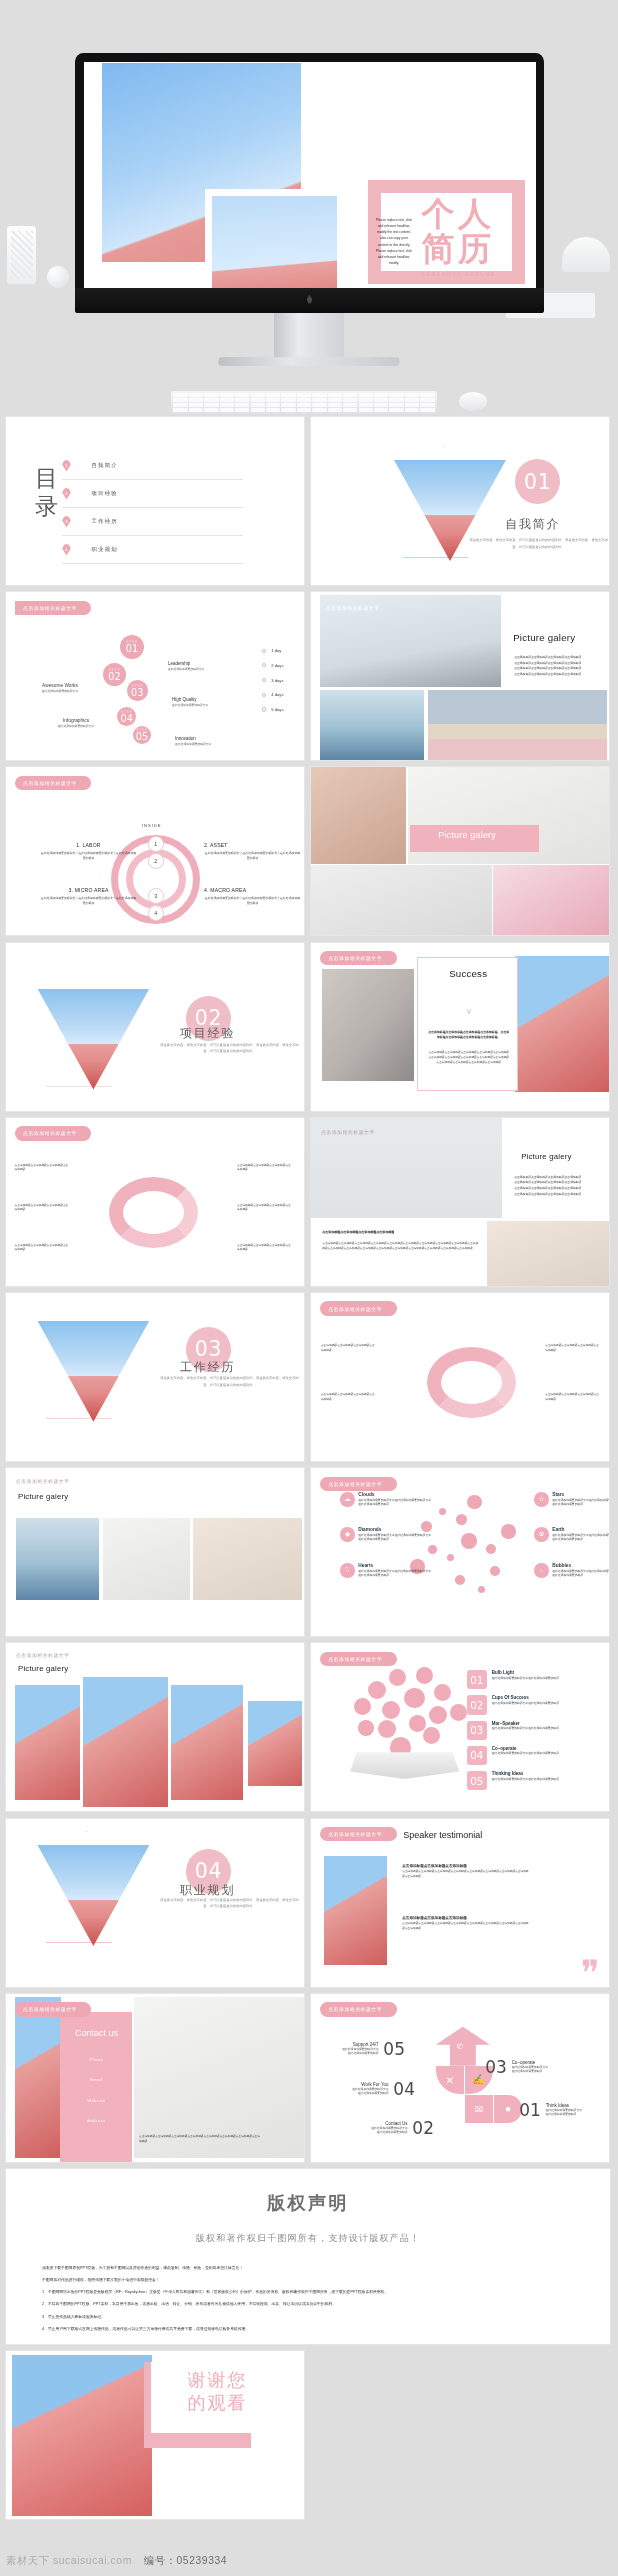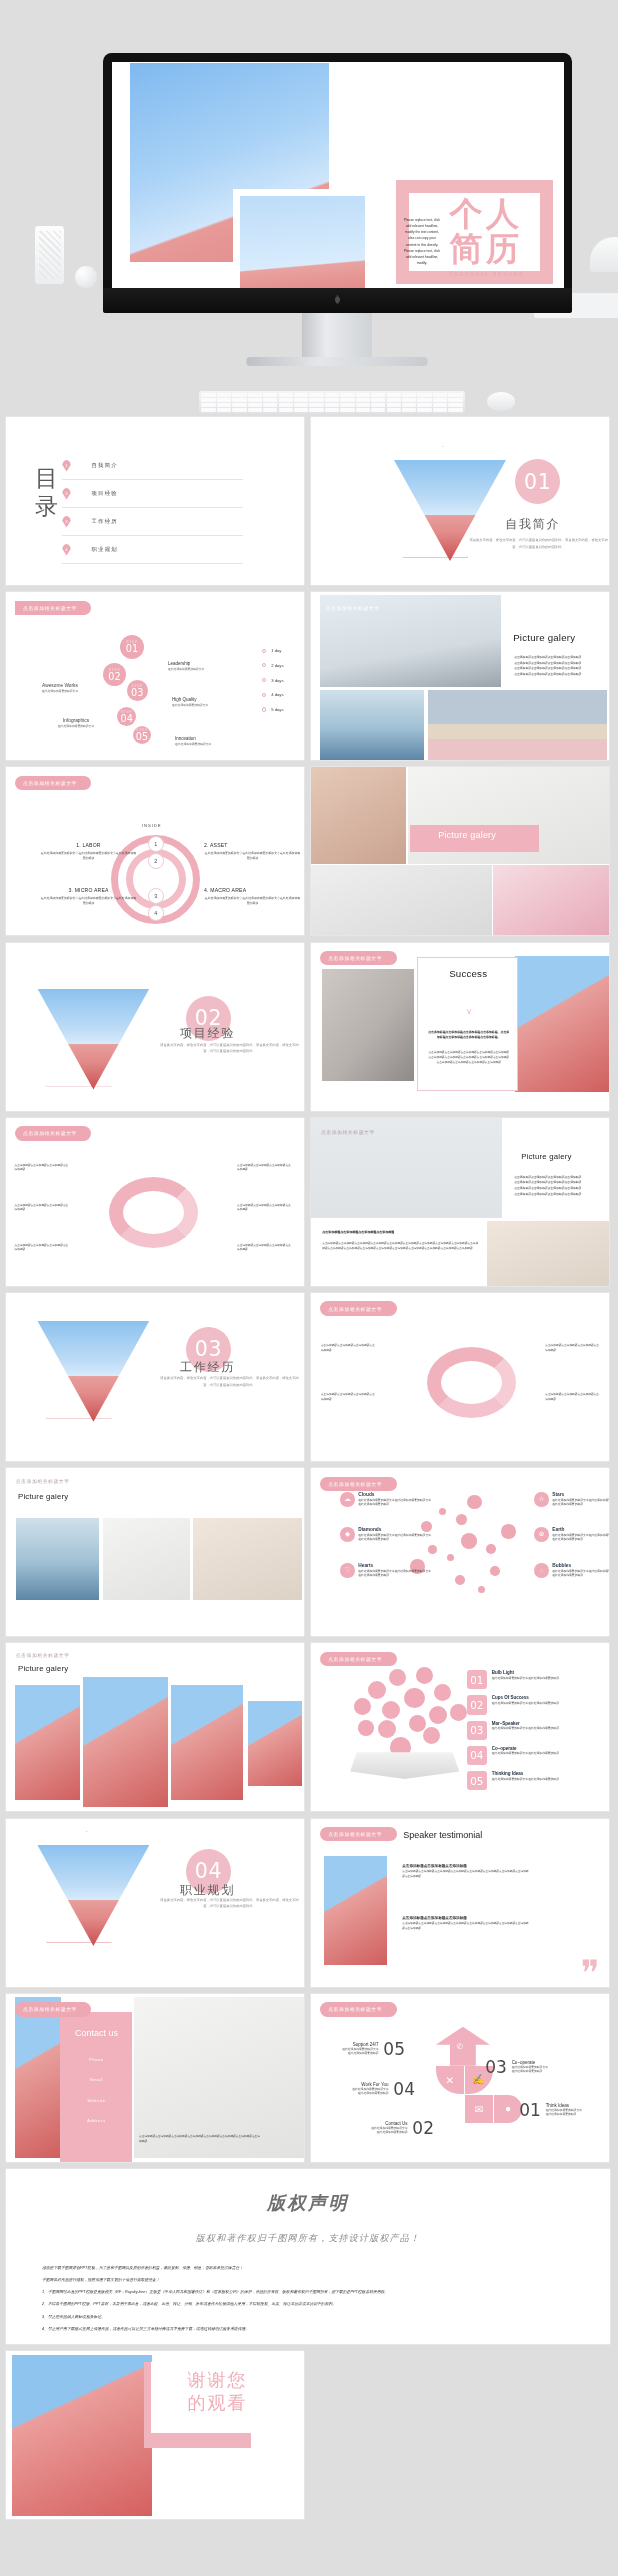--- a/index.html
+++ b/index.html
@@ -1,20 +1,20 @@
 <!DOCTYPE html>
 <html style="font-size:9.7px"><head>
 <meta charset="utf-8">
 <style>
   *{box-sizing:border-box;margin:0;padding:0;}
   body{
     width:618px;height:2576px;background:#dedede;
     font-family:"Liberation Sans",sans-serif;overflow:hidden;
   }
-  .page{position:relative;width:618px;height:2576px;padding-left:28px;}
+  .page{position:relative;width:618px;height:2576px;}
 
   
   .hero{position:relative;width:618px;height:417px;background:#dedede;overflow:hidden;}
   .imac{position:absolute;left:75px;top:53px;width:469px;height:260px;}
   .imac-bezel{position:absolute;inset:0;background:#111;border-radius:8.5px 8.5px 2.4px 2.4px;}
   .imac-screen{position:absolute;left:8.5px;top:8.5px;right:8.5px;bottom:25px;background:#fff;overflow:hidden;}
   .imac-chin{position:absolute;left:0;right:0;bottom:0;height:25px;background:linear-gradient(#1b1b1b,#0c0c0c);
     border-radius:0 0 2.4px 2.4px;display:flex;align-items:center;justify-content:center;}
   .apple-logo{width:9px;height:11px;background:#555;clip-path:polygon(50% 0,62% 10%,58% 18%,72% 22%,80% 40%,72% 62%,58% 80%,50% 74%,42% 80%,28% 62%,20% 40%,28% 22%,42% 18%,38% 10%);opacity:.85;}
   .imac-stand{position:absolute;left:50%;top:313px;transform:translateX(-50%);
@@ -772,21 +772,21 @@
           <div>
             <h5>Think Ideas</h5>
             <p style="white-space:pre-line;">在此处添加你需要的标题文字
 在此处添加你需要的标题</p>
           </div>
         </div>
       </div>
     </div>
 
     <div class="row">
-      <div class="slide full" style="height:175px;font-style:italic;">
+      <div class="slide full" style="height:175px;">
         <h2 class="cw-title">版权声明</h2>
         <div class="cw-sub">版权和著作权归千图网所有，支持设计版权产品！</div>
         <div class="cw-body">
           <p>感谢您下载千图网原创PPT模板，为了您和千图网以及原创作者的利益，请勿复制、传播、销售，否则将承担法律责任！</p>
           <p>千图网将对作品进行维权，按照传播下载次数的十倍进行索取赔偿金！</p>
           <p>1、千图网网站出售的PPT模版是免版税类（RF：Royalty-free）正版受《中华人民共和国著作法》和《世界版权公约》的保护，作品的所有权、版权和著作权归千图网所有，您下载的是PPT模版素材使用权。</p>
           <p>2、不得将千图网的PPT模版、PPT素材，本身用于再出售，或者出租、出借、转让、分销、发布或者作为礼物供他人使用，不得转授权、出卖、转让本协议或本协议中的权利。</p>
           <p>3、禁止把作品纳入商标或服务标记。</p>
           <p>4、禁止用户用下载格式在网上传播作品，或者作品可以让第三方单独付费或共享免费下载，或通过转移电话服务系统传播。</p>
         </div>
@@ -798,15 +798,19 @@
         <div class="tk-photo"></div>
         <div class="tk-frame"></div>
         <div class="tk-inner"></div>
         <div class="tk-text" style="white-space:pre-line;text-align:right;">谢谢您
 的观看</div>
       </div>
       <div class="slide" style="background:#dedede;box-shadow:none;"></div>
     </div>
   </div>
 
+  <div class="wm">
+    <span class="mk">素材天下 sucaisucai.com</span>
+    <span class="no">编号：05239334</span>
+  </div>
 
 </div>
 
 
 </body></html>

